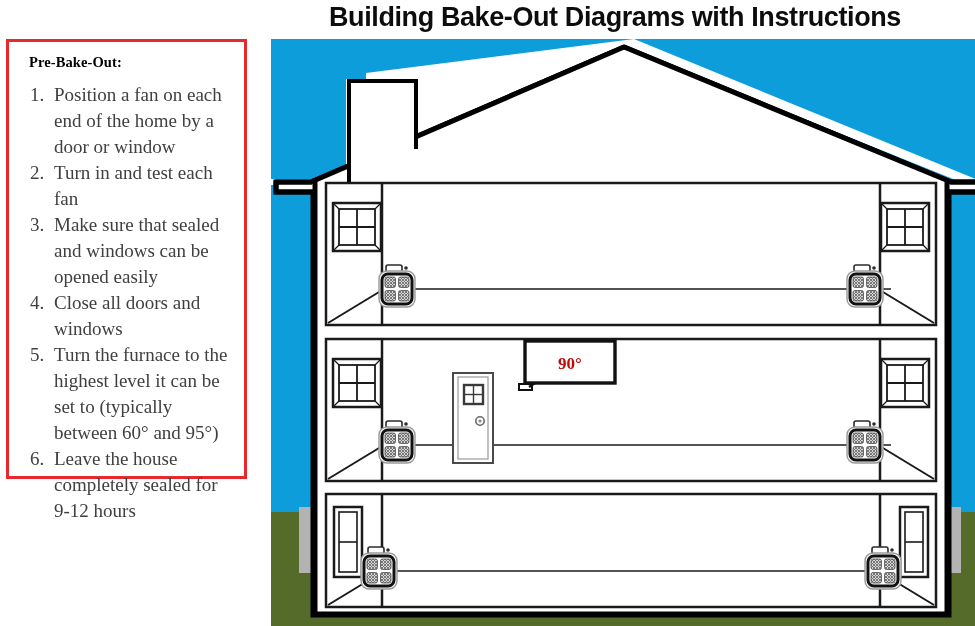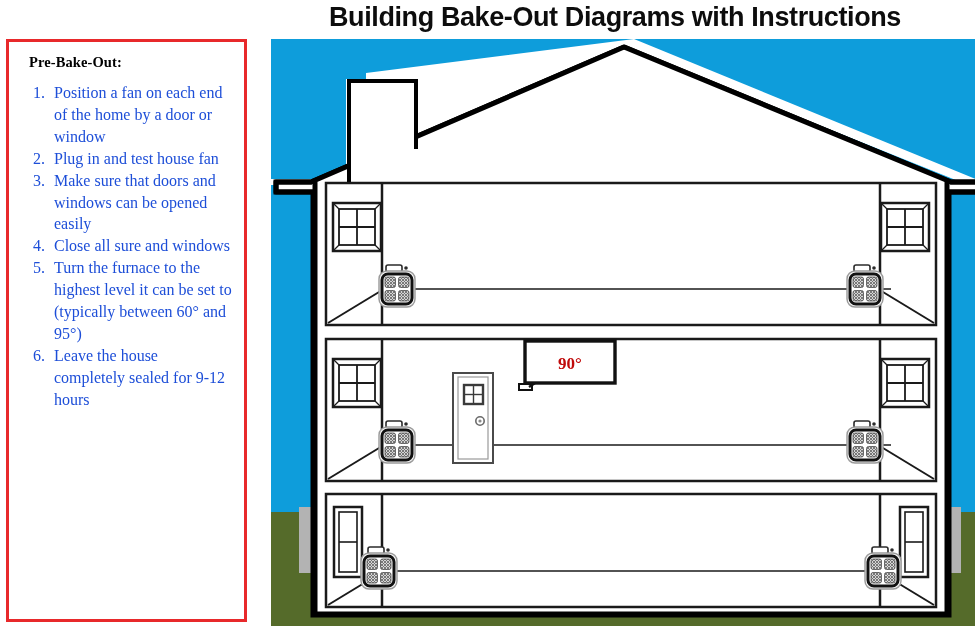--- a/index.html
+++ b/index.html
@@ -13,33 +13,33 @@
   .title{
     position:absolute;left:255px;top:-2px;width:720px;height:38px;
     display:flex;align-items:center;justify-content:center;
     font-family:"Liberation Sans","DejaVu Sans",sans-serif;
     font-weight:bold;font-size:27px;letter-spacing:-0.4px;
     color:#0d0d0d;white-space:nowrap;
   }
 
   
   .panel{
-    position:absolute;left:6px;top:39px;width:241px;height:583px;
+    position:absolute;left:6px;top:39px;width:241px;height:440px;
     border:3px solid #e8292b;background:#ffffff;box-sizing:border-box;
   }
   .panel-inner{padding:10px 8px 0 10px;}
   .panel-head{
     font-weight:bold;font-size:14.5px;color:#000;margin:2px 0 11px 10px;
     letter-spacing:.1px;
   }
   ol.steps{
     margin:0;padding:0 4px 0 30px;list-style-position:outside;
   }
   ol.steps li{
-    font-size:16px;line-height:1.37;color:#1d4ed8;
+    font-size:19px;line-height:1.37;color:#404040;
     margin-bottom:0px;padding-left:5px;
   }
 
   
   .scene{position:absolute;left:271px;top:39px;width:720px;height:587px;overflow:hidden;}
   .scene svg{display:block;}
 
   
   .temp-text{
     font-family:"Liberation Serif","DejaVu Serif",serif;
@@ -51,23 +51,23 @@
 
 <div id="page">
 
   <div class="title">Building Bake-Out Diagrams with Instructions</div>
 
   <div class="panel">
     <div class="panel-inner">
       <div class="panel-head">Pre-Bake-Out:</div>
       <ol class="steps">
         <li>Position a fan on each end of the home by a door or window</li>
-        <li>Plug in and test house fan</li>
-        <li>Make sure that doors and windows can be opened easily</li>
-        <li>Close all sure and windows</li>
+        <li>Turn in and test each fan</li>
+        <li>Make sure that sealed and windows can be opened easily</li>
+        <li>Close all doors and windows</li>
         <li>Turn the furnace to the highest level it can be set to (typically between 60° and 95°)</li>
         <li>Leave the house completely sealed for 9-12 hours</li>
       </ol>
     </div>
   </div>
 
   <div class="scene">
     <svg width="720" height="587" viewBox="0 0 720 587" xmlns="http://www.w3.org/2000/svg">
       <defs>
 

